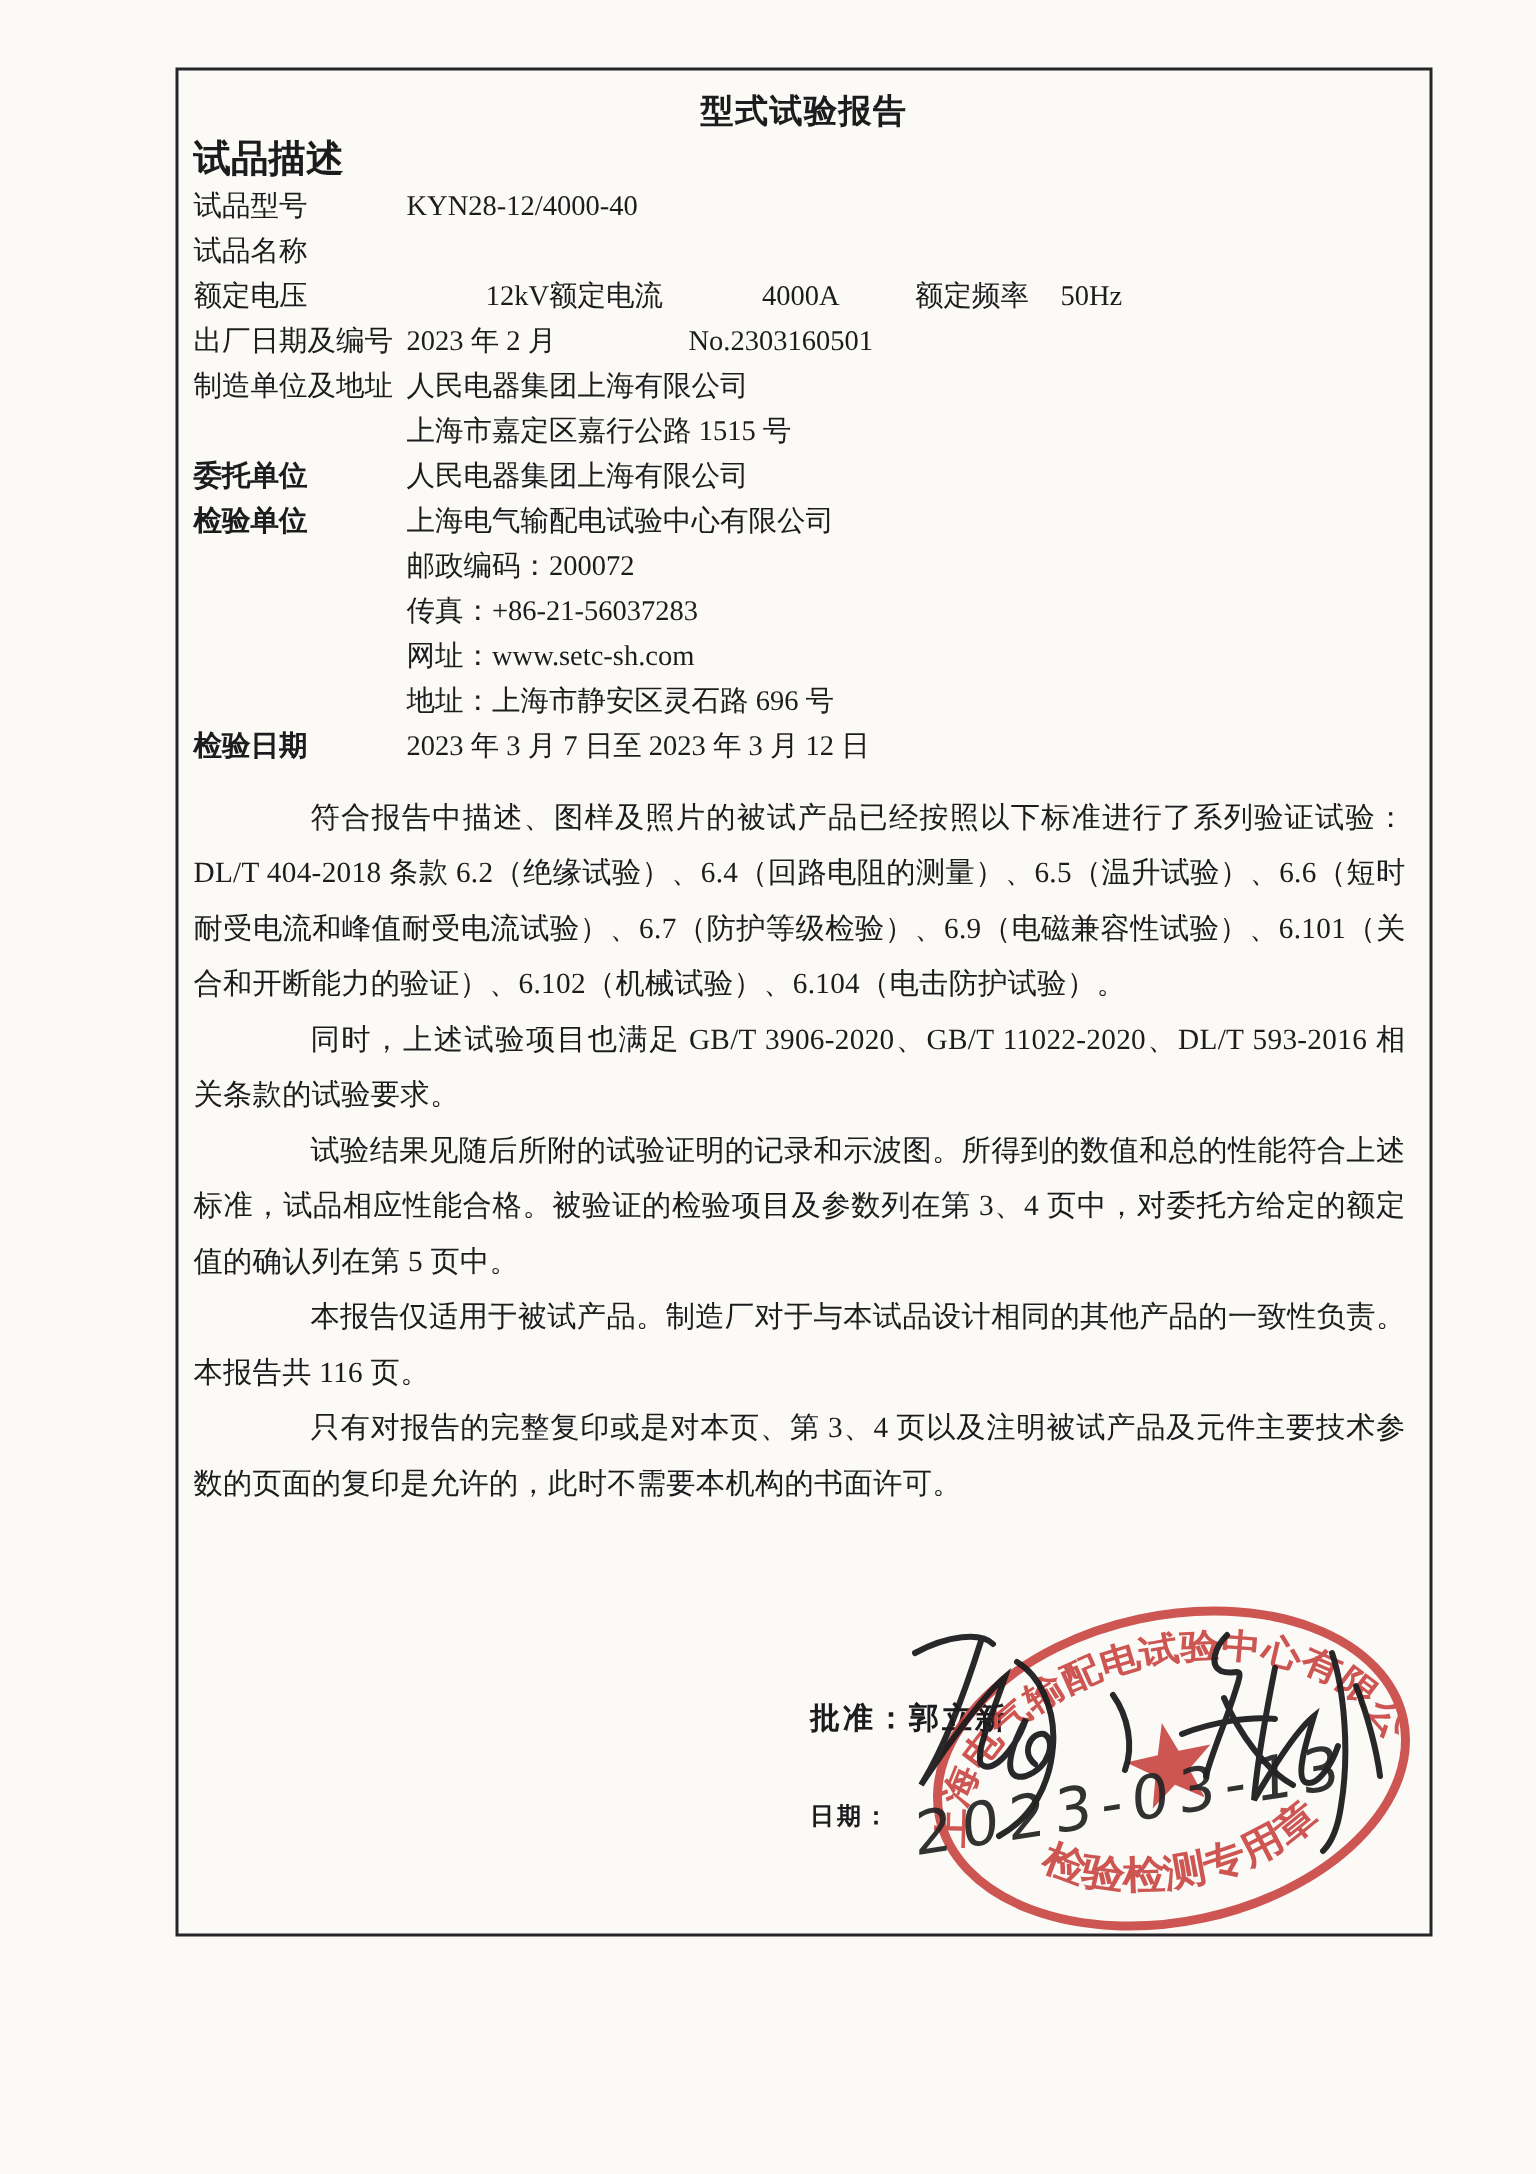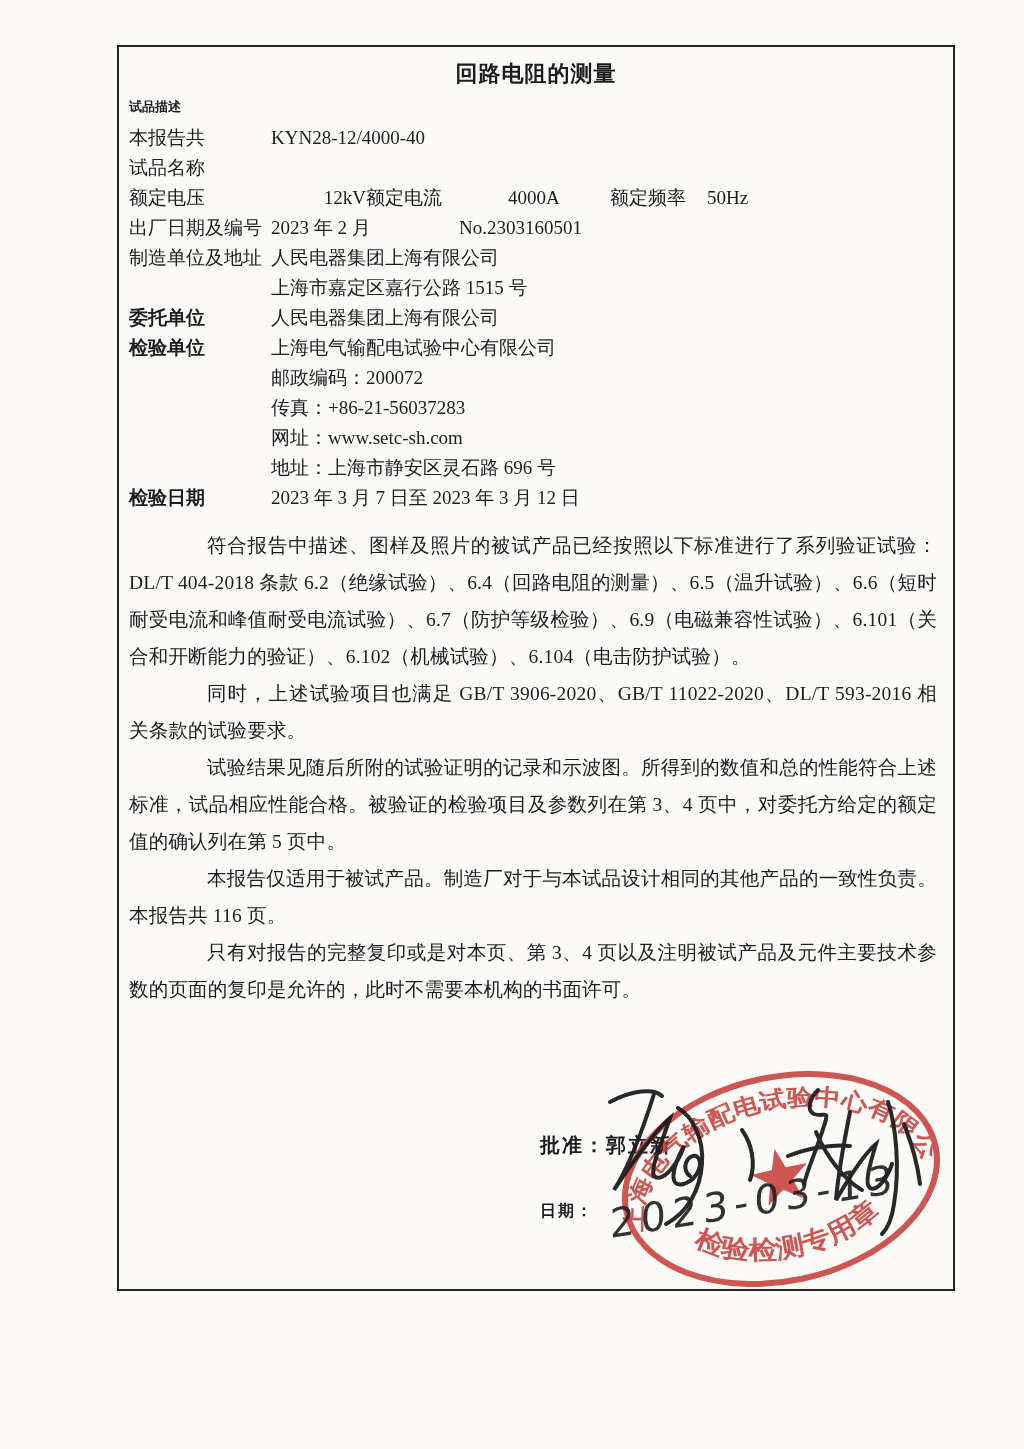--- a/index.html
+++ b/index.html
@@ -41,21 +41,21 @@
     flex:1; border-right:2px solid #26262a;
     display:flex; align-items:center; justify-content:center; font-size:18px;
   }
   .hdr-page-tot { flex:1.05; display:flex; align-items:center; justify-content:center; font-size:18px; }
   
   .doc-body { padding:10px 10px 0 10px; }
   .doc-title {
     text-align:center; font-size:22px; font-weight:bold;
     line-height:34px; letter-spacing:1px;
   }
-  .sec-label { font-size:13px; font-weight:bold; line-height:32px; }
+  .sec-label { font-size:25px; font-weight:bold; line-height:32px; }
   .row { display:flex; font-size:19px; line-height:30px; }
   .row .lbl { width:142px; flex:none; }
   .row .lbl.b { font-weight:bold; }
   .row .val { flex:1; }
   .rate-v0 { width:95px; flex:none;text-align:right; }
   .rate-l1 { width:111px; flex:none; }
   .rate-v1 { width:102px; flex:none;margin-left:31px; }
   .rate-l2 { width:97px; flex:none; }
   .fact-date { width:188px; flex:none; }
   .indent-col { margin-left:142px; font-size:19px; line-height:30px; }
@@ -88,26 +88,26 @@
 </style>
 </head>
 <body>
 
 <div class="sheet">
 
   <div class="frame">
 
 
     <div class="doc-body">
-      <div class="doc-title">回路电阻的测量</div>
+      <div class="doc-title">型式试验报告</div>
 
       <div class="sec-label">试品描述</div>
 
       <div class="row">
-        <span class="lbl">本报告共</span>
+        <span class="lbl">试品型号</span>
         <span class="val">KYN28-12/4000-40</span>
       </div>
 
       <div class="row">
         <span class="lbl">试品名称</span>
       </div>
 
       <div class="row">
         <span class="lbl">额定电压</span>
         <span class="rate-v0">12kV</span>

